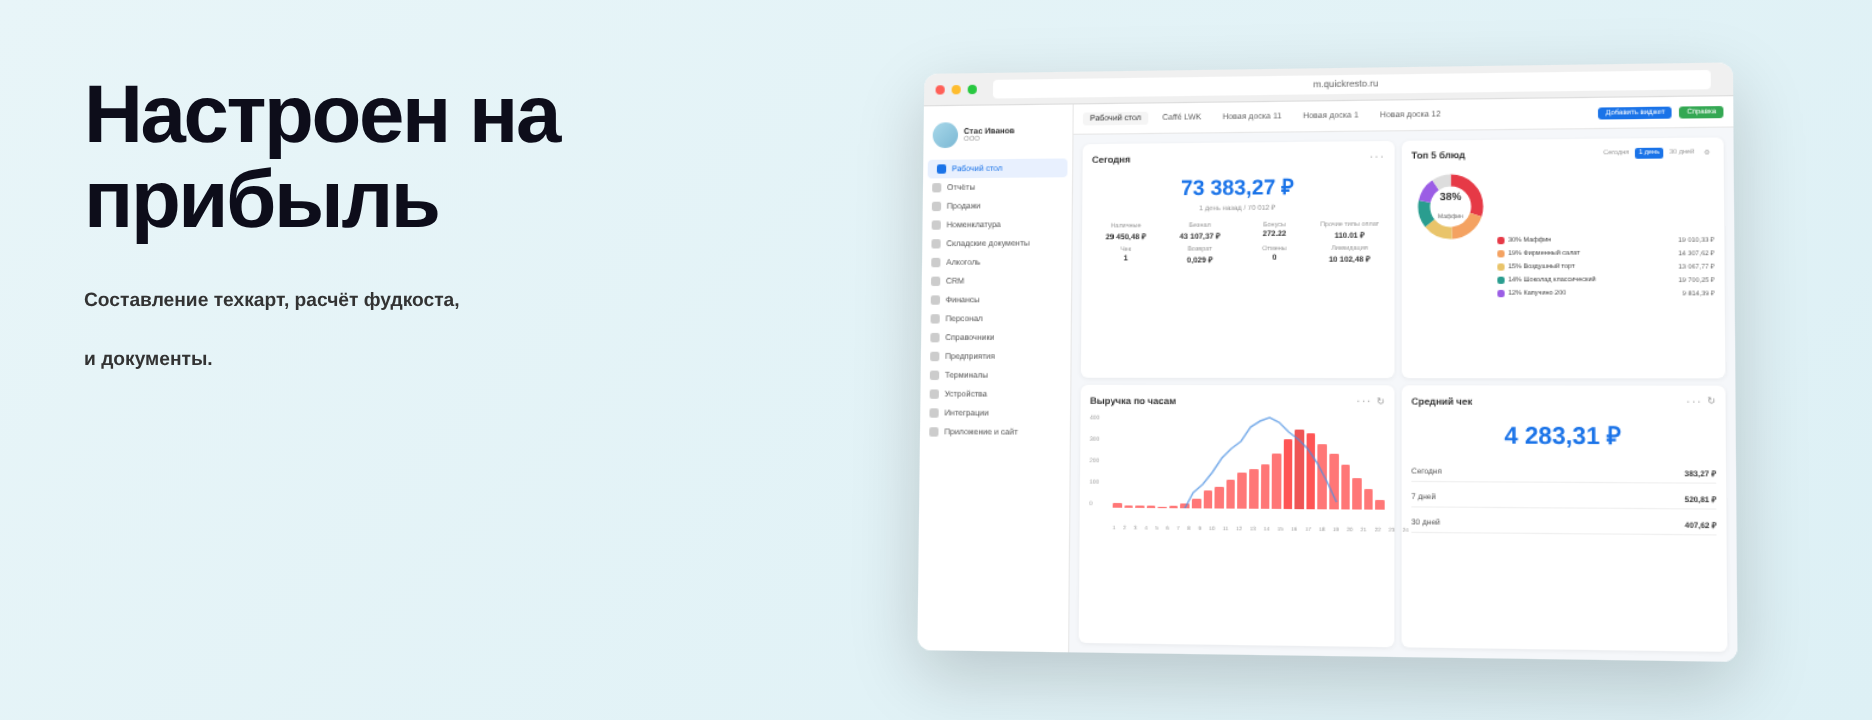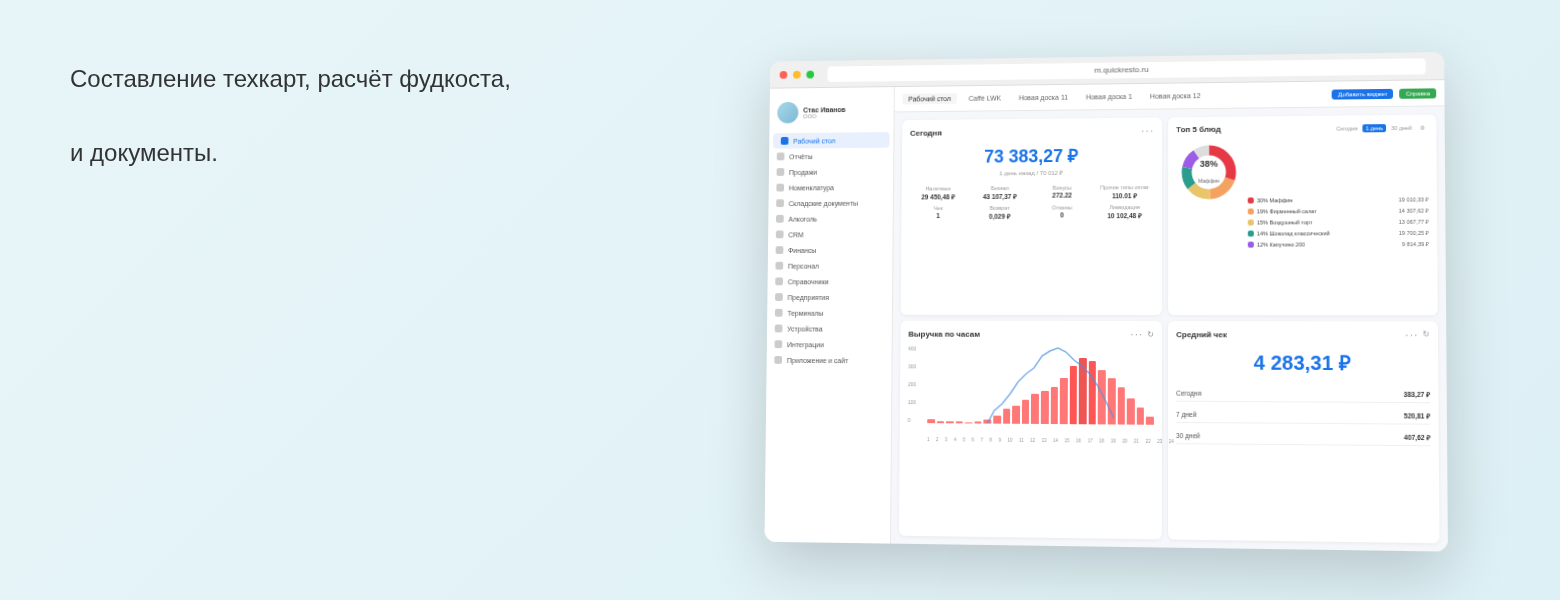--- a/index.html
+++ b/index.html
@@ -53,22 +53,22 @@
     .headline {
       font-size: 68px;
       font-weight: 900;
       color: #0d0d1a;
       line-height: 1.05;
       margin-bottom: 36px;
       letter-spacing: -2px;
     }
 
     .subtext {
-      font-size: 24px;
-      font-weight: 400;
+      font-size: 16px;
+      font-weight: 700;
       color: #333;
       line-height: 1.55;
     }
 
     
     .right-content {
       flex: 1;
       display: flex;
       align-items: center;
       justify-content: center;
@@ -512,20 +512,21 @@
     }
   </style>
 </head>
 <body>
 
 <div class="page-wrapper">
 
   <div class="left-content">
 
 
+    <h1 class="headline">Настроен на прибыль</h1>
 
     <p class="subtext">
       <span>Составление техкарт, расчёт фудкоста,</span><br>
       <br>
       <span>и документы.</span>
     </p>
 
   </div>
 
   <div class="right-content">

